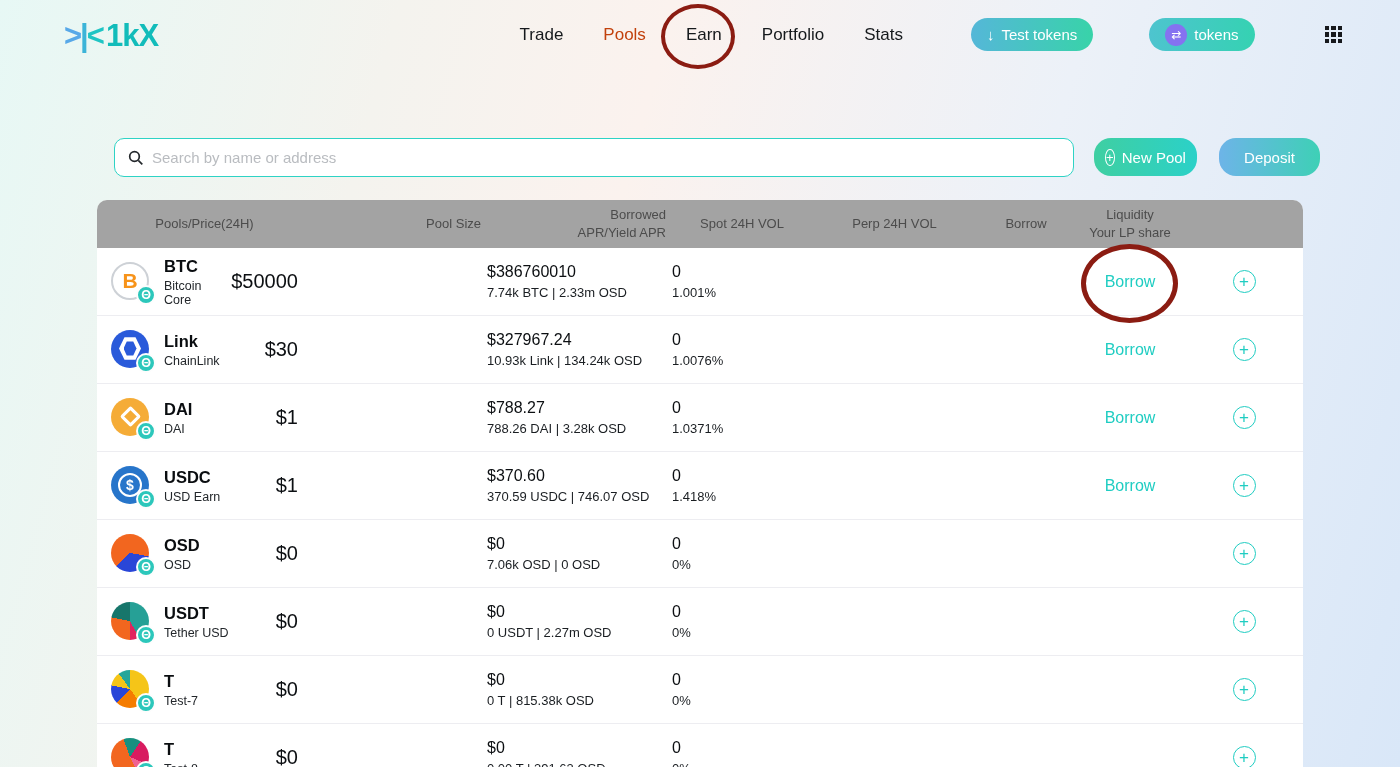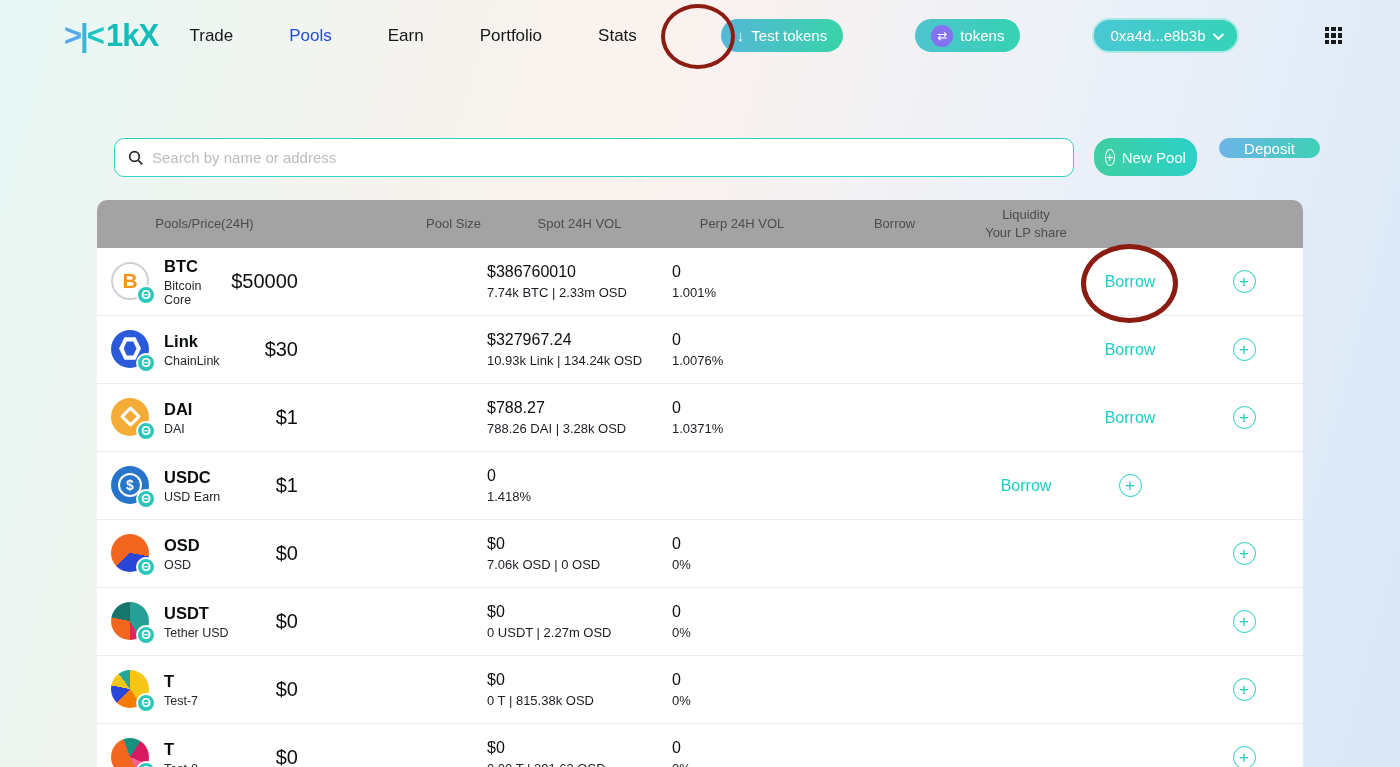--- a/index.html
+++ b/index.html
@@ -11,23 +11,23 @@
     background: linear-gradient(105deg, #e7f8f5 0%, #f4f3ee 25%, #fbf2ee 42%, #ecf1f8 68%, #d9e7f8 100%);
     color: #15191c;
   }
   
   .topbar { display: flex; align-items: flex-start; padding: 18px 58px 0 64px; }
   .logo { font-size: 31px; font-weight: 800; letter-spacing: -2px; white-space: nowrap; }
   .logo .m1 { color: #57a8e8; }
   .logo .m2 { color: #3cb4d8; }
   .logo .m3 { color: #1fc5c4; }
   .logo .nm { color: #12bcba; margin-left: 3px; letter-spacing: -1px; }
-  .nav { display: flex; align-items: center; gap: 56px; margin-left: auto; font-size: 17px; }
+  .nav { display: flex; align-items: center; gap: 40px; margin-left: auto; font-size: 17px; }
   .nav-item { cursor: pointer; color: #15191c; }
-  .nav-item.active { color: #1d4ed8; }
+  .nav-item.active { color: #c2410c; }
   .pill {
     height: 33px; border-radius: 17px; border: none; color: #fff; font-size: 15px;
     display: inline-flex; align-items: center; justify-content: center; gap: 7px;
     padding: 0 16px; cursor: pointer; font-family: "Liberation Sans", sans-serif; white-space: nowrap;
   }
   .test-btn { background: linear-gradient(90deg, #55b7d8, #38d3a9); margin-left: 28px; }
   .zk-btn   { background: linear-gradient(90deg, #4ec4cf, #35d2b2); margin-left: 16px; }
   .zk-icon  { width: 22px; height: 22px; border-radius: 50%; background: #8572f0; color: #fff;
               display: flex; align-items: center; justify-content: center; font-size: 12px; }
   .wallet-btn { background: linear-gradient(90deg, #49c8d4, #35d2b8); margin-left: 16px;
@@ -40,21 +40,21 @@
   
   .toolbar { position: absolute; top: 138px; left: 114px; width: 1206px; display: flex; gap: 20px; }
   .search { flex: 1; height: 39px; background: #fff; border: 1.5px solid #2ed3c5; border-radius: 10px;
             display: flex; align-items: center; padding: 0 13px; gap: 8px; }
   .search input { border: none; outline: none; flex: 1; font-size: 15px; color: #333;
                   font-family: "Liberation Sans", sans-serif; background: transparent; }
   .search input::placeholder { color: #b9bcc0; }
   .newpool-btn { background: linear-gradient(90deg, #3fcfa2, #2bd1c8); width: 103px; height: 38px; }
   .plus-ring { width: 17px; height: 17px; border: 1.5px solid #fff; border-radius: 50%;
                display: inline-flex; align-items: center; justify-content: center; font-size: 13px; }
-  .deposit-btn { background: linear-gradient(90deg, #6db4e8, #3ed0b6); width: 101px; height: 20px; margin-left: 2px; }
+  .deposit-btn { background: linear-gradient(90deg, #6db4e8, #3ed0b6); width: 101px; height: 38px; margin-left: 2px; }
   
   .pools-table { position: absolute; top: 200px; left: 97px; width: 1206px; background: #fff;
                  border-radius: 10px 10px 0 0; }
   .grid-cols { display: grid; grid-template-columns: 215px 175px 185px 140px 165px 98px 110px 118px; }
   .thead { background: #a3a3a3; border-radius: 10px 10px 0 0; height: 48px; align-items: center;
            color: #4c4c4c; font-size: 13px; line-height: 1.35; }
   .th { text-align: center; }
   .th.right { text-align: right; padding-right: 6px; }
   .th.c2 { padding-left: 55px; }
   .trow { height: 68px; align-items: center; border-bottom: 1px solid #ededf1; background: #fff; }
@@ -113,24 +113,20 @@
     <span class="nav-item">Portfolio</span>
     <span class="nav-item">Stats</span>
     <button class="pill test-btn">
       <span>↓</span>
       <span>Test tokens</span>
     </button>
     <button class="pill zk-btn">
       <span class="zk-icon">⇄</span>
       <span>tokens</span>
     </button>
-    <button class="pill wallet-btn">
-      <span>0xa4d...e8b3b</span>
-      <span class="chev"></span>
-    </button>
     <span class="apps-icon">
       <i></i>
         <i></i>
         <i></i>
         <i></i>
         <i></i>
         <i></i>
         <i></i>
         <i></i>
         <i></i>
@@ -156,20 +152,24 @@
 </div>
 
 <div class="pools-table">
   <div class="thead grid-cols">
     <div class="th">
       <div>Pools/Price(24H)</div>
     </div>
     <div class="th right">
       <div>Pool Size</div>
     </div>
+    <div class="th right">
+      <div>Borrowed</div>
+        <div>APR/Yield APR</div>
+    </div>
     <div class="th">
       <div>Spot 24H VOL</div>
     </div>
     <div class="th">
       <div>Perp 24H VOL</div>
     </div>
     <div class="th">
       <div>Borrow</div>
     </div>
     <div class="th">
@@ -295,20 +295,24 @@
         </div>
         <span class="badge">Θ</span>
       </div>
       <div class="names">
         <div class="sym">USDC</div>
         <div class="tname">USD Earn</div>
       </div>
       <div class="price">$1</div>
     </div>
     <div class="cell c-rev"></div>
+    <div class="cell c-size">
+      <div class="main">$370.60</div>
+      <div class="sub">370.59 USDC | 746.07 OSD</div>
+    </div>
     <div class="cell c-borrowed">
       <div class="main">0</div>
       <div class="sub">1.418%</div>
     </div>
     <div class="cell c-spot"></div>
     <div class="cell c-perp"></div>
     <div class="cell c-borrow">
       <span class="borrow-link">Borrow</span>
     </div>
     <div class="cell c-liq">

